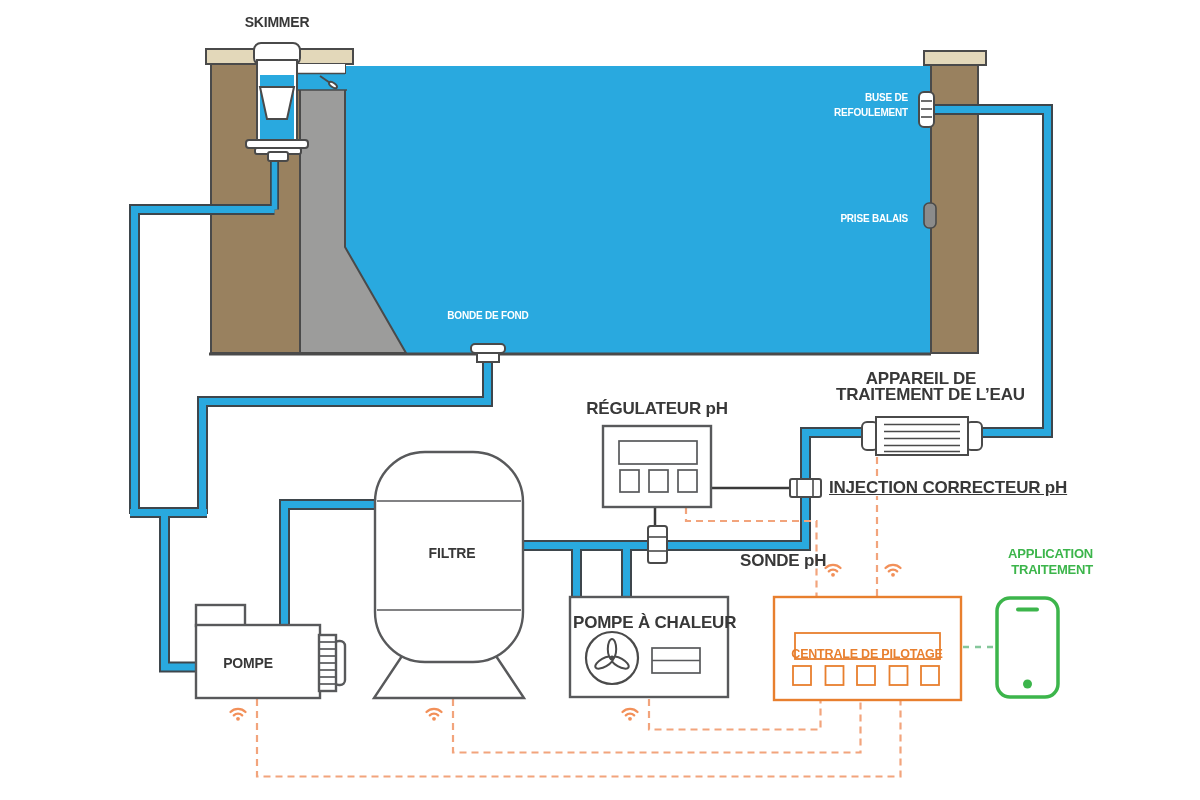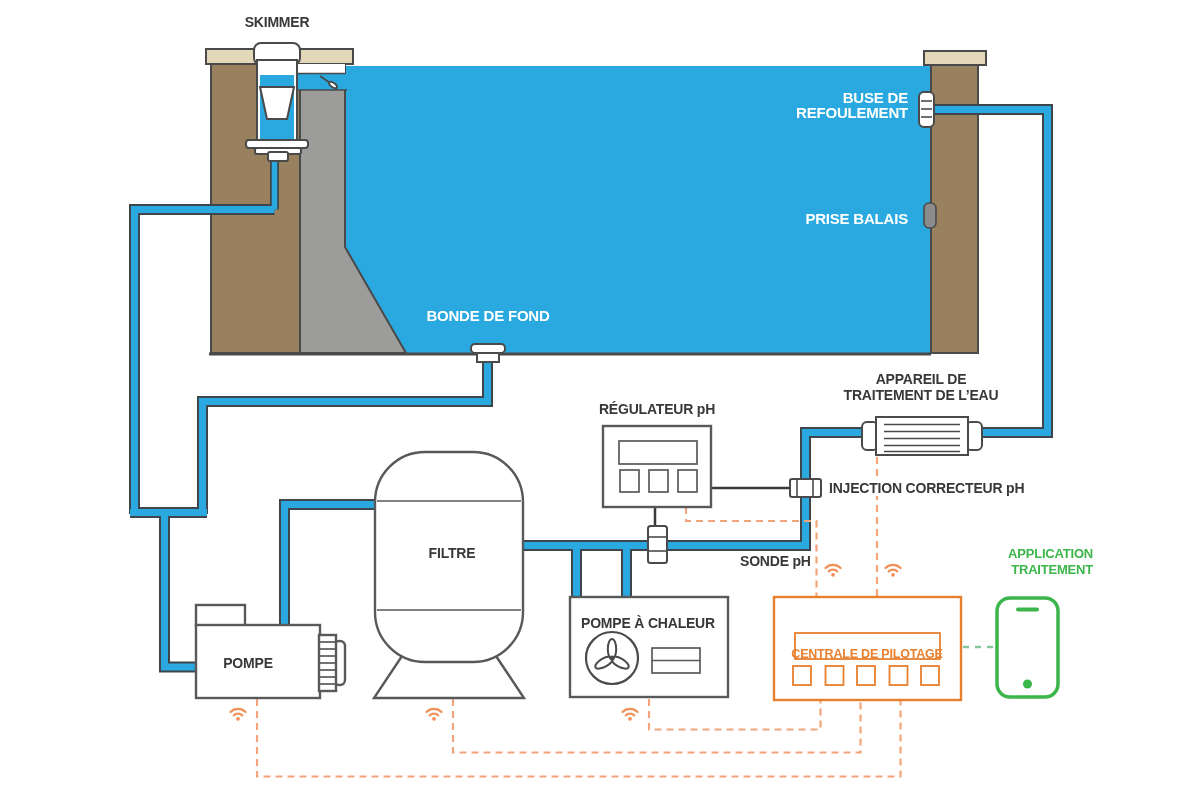--- a/index.html
+++ b/index.html
@@ -1,27 +1,27 @@
 <!DOCTYPE html>
 <html style="--water: #29A9DF; --pipe: #29A9DF; --pipe_outline: #3E464C; --wall_brown: #99815F; --coping: #E3D8BA; --wall_gray: #9C9C9B; --equipment_outline: #58595B; --label_dark: #383838; --label_white: #FFFFFF; --orange: #E87F2E; --orange_dash: #F2A47C; --wifi_orange: #F29059; --green: #3CB54B; --green_dash: #85C79B;"><head>
 <meta charset="utf-8">
 <style>
   html,body{margin:0;padding:0;background:#fff;}
   .stage{position:relative;width:1200px;height:800px;background:#fff;overflow:hidden;
          font-family:"Liberation Sans",sans-serif;}
   .stage svg{position:absolute;left:0;top:0;}
   .label{position:absolute;font-weight:700;color:var(--label_dark);
-         font-size:14px;line-height:16px;letter-spacing:-0.2px;white-space:nowrap;}
+         font-size:17px;line-height:16px;letter-spacing:-0.2px;white-space:nowrap;}
   .label.lg{font-size:14px;}
-  .label.white{color:var(--label_white);font-size:15px;line-height:15px;}
+  .label.white{color:var(--label_white);font-size:10px;line-height:15px;}
   .label.orange{color:var(--orange);font-size:12.5px;margin-top:36px;}
   .label.green{color:var(--green);font-size:13px;line-height:16px;text-align:right;}
   .center{text-align:center;}
   .right{text-align:right;}
-  .whitebg{background:#fff;padding:0 2px;}
+  .whitebg{background:#fff;padding:0 2px;text-decoration:underline;}
   
   .pool-edge{stroke:#4a4a4a;stroke-width:2;}
   .pipe-o{fill:none;stroke:var(--pipe_outline);stroke-width:11;}
   .pipe-o.thin{stroke-width:9;}
   .pipe-b{fill:none;stroke:var(--pipe);stroke-width:7;}
   .pipe-b.thin{stroke-width:5.5;}
   .dash{fill:none;stroke:var(--orange_dash);stroke-width:2.2;stroke-dasharray:7 5;}
   .gdash{fill:none;stroke:var(--green_dash);stroke-width:2.5;stroke-dasharray:6 6;}
   .blk{stroke:#3a3a3a;stroke-width:2.5;fill:none;}
   .fit{fill:#fff;stroke:#4a4a4a;stroke-width:2;}

